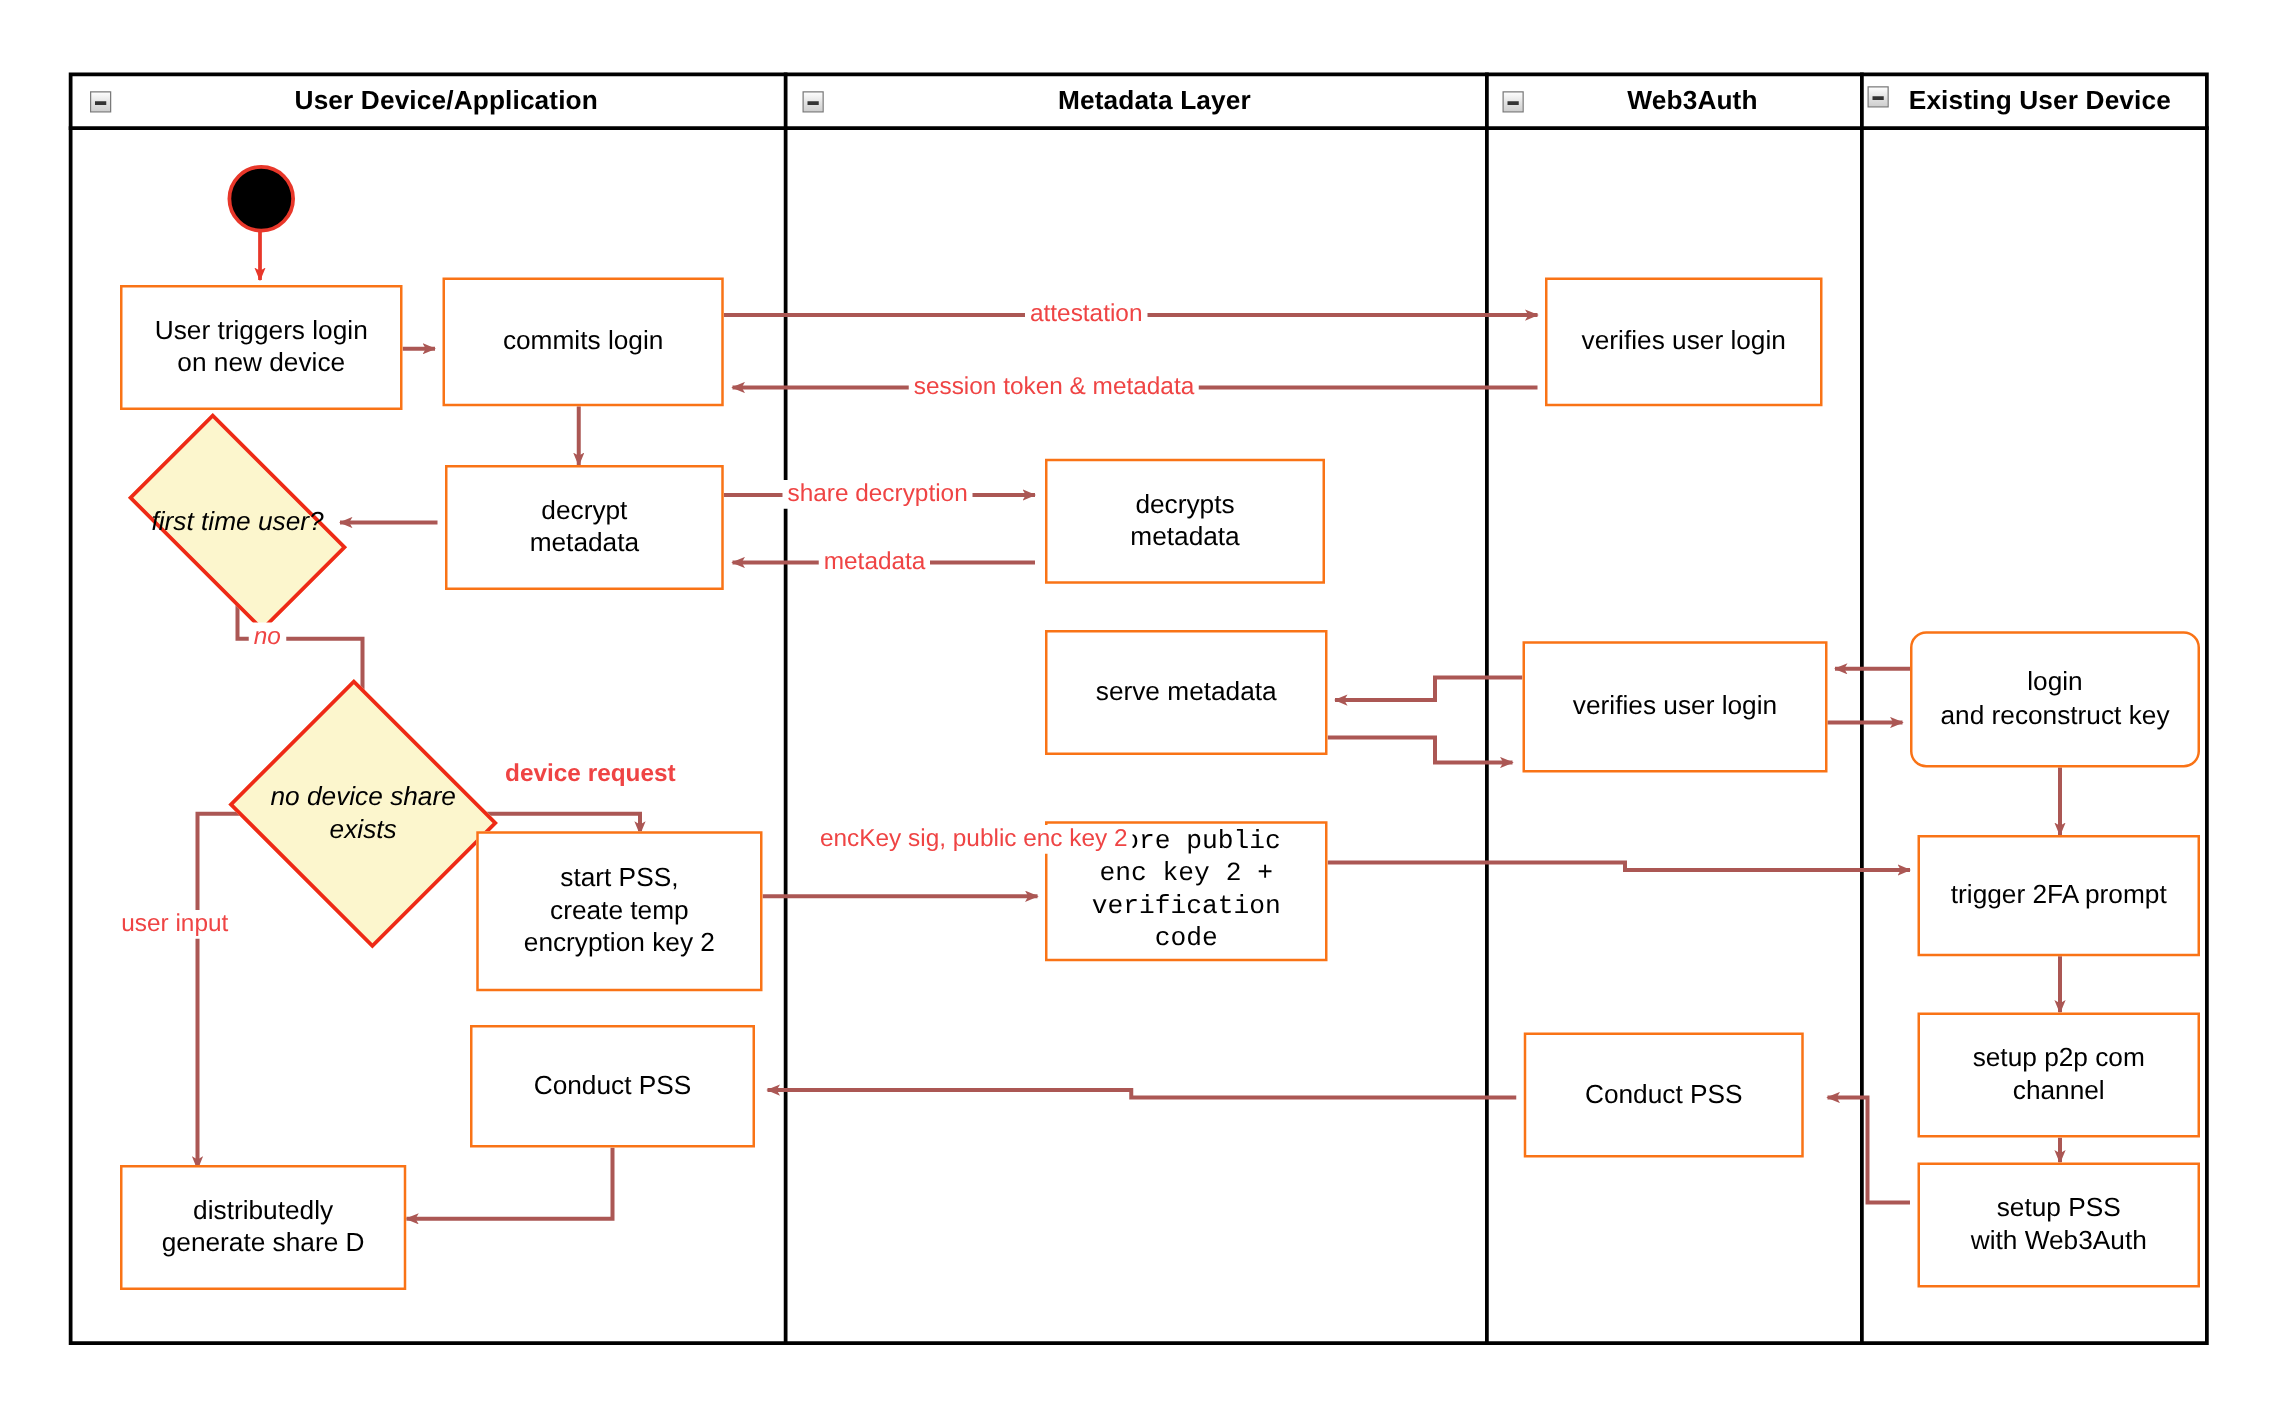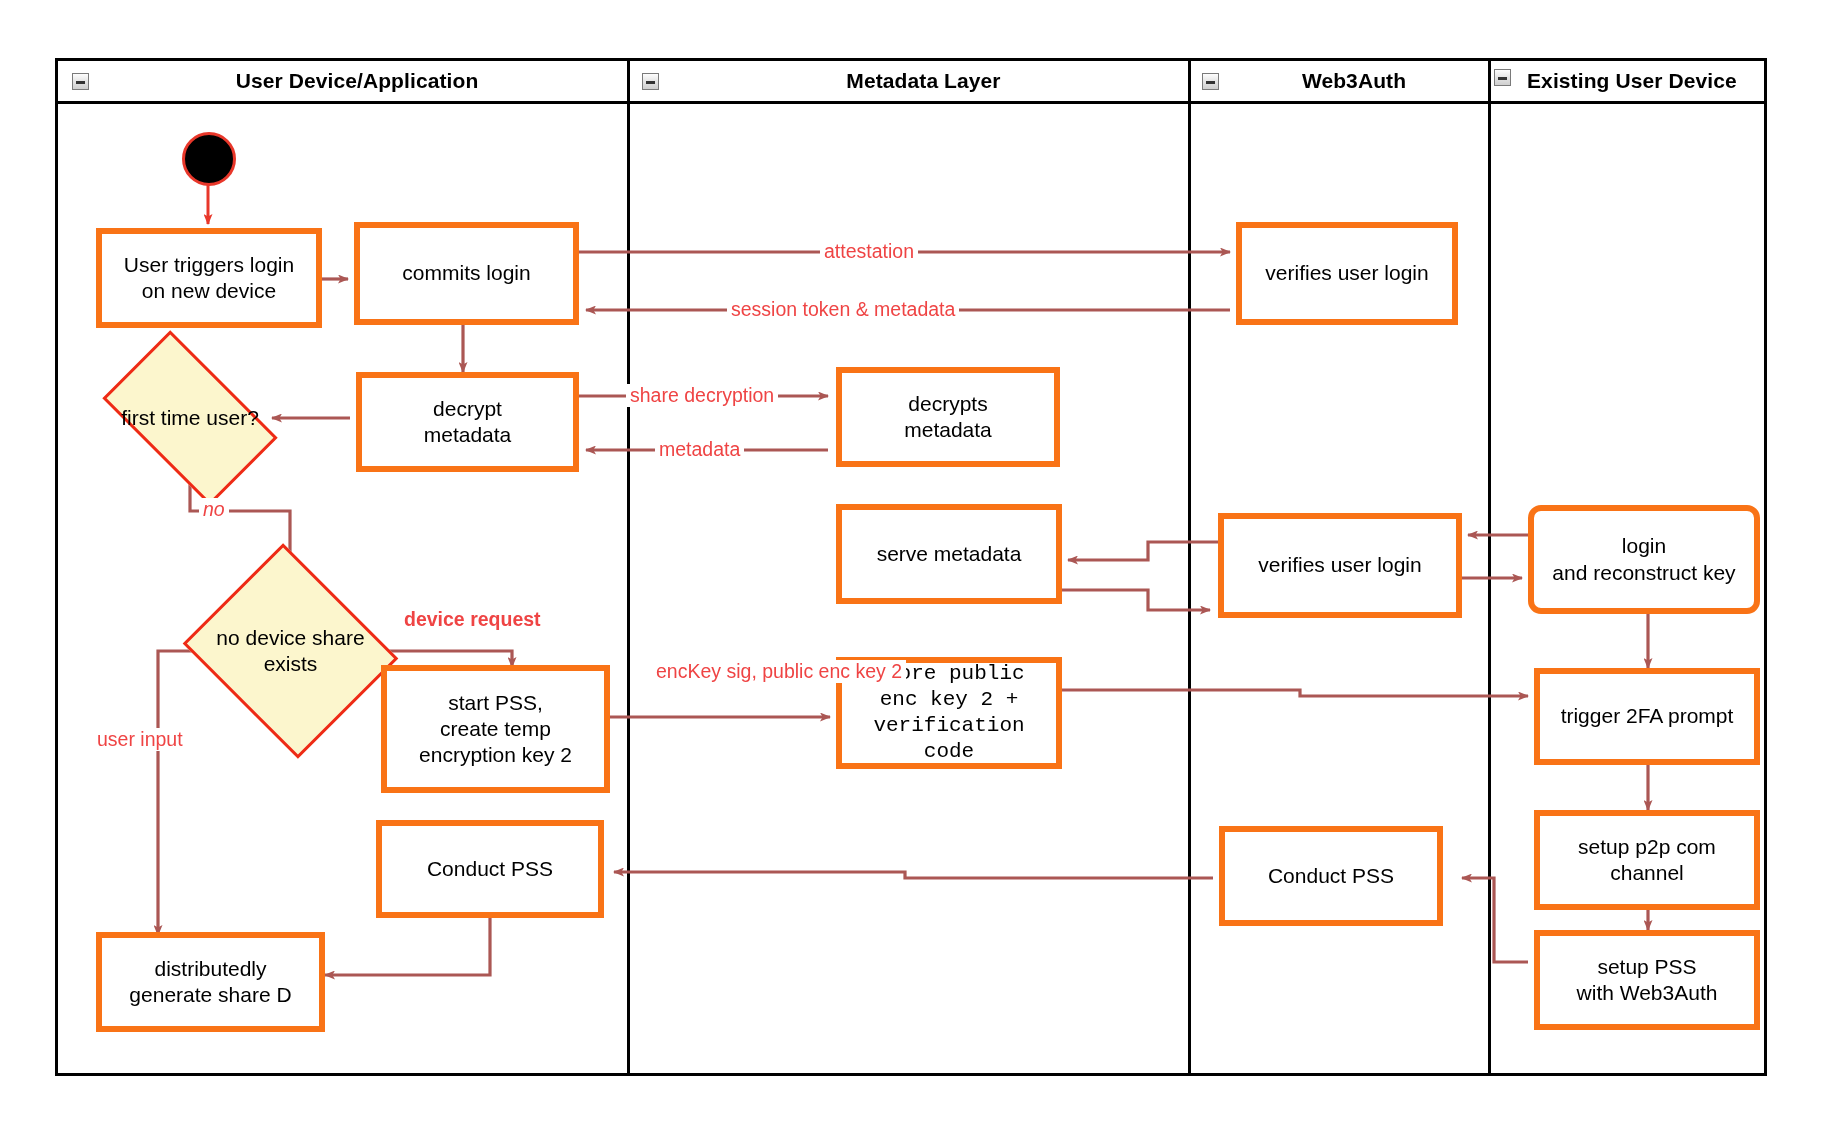--- a/index.html
+++ b/index.html
@@ -58,21 +58,21 @@
     position:absolute;
     left:3px; top:7px;
     width:9px;height:3px;
     background:#333;
   }
 
   
   .node{
     position:absolute;
     box-sizing:border-box;
-    border:6px solid #f97316;
+    border:2px solid #f97316;
     background:#ffffff;
     display:flex;
     align-items:center;
     justify-content:center;
     text-align:center;
     font-size:21px;
     color:#000;
     line-height:1.25;
     padding:2px 6px;
   }
@@ -92,20 +92,21 @@
   }
   .diamond-wrap .dlabel{
     position:absolute;
     left:0;top:0;width:100%;height:100%;
     display:flex;align-items:center;justify-content:center;
     text-align:center;
     font-size:21px;
     line-height:1.25;
     color:#000;
     z-index:2;
+    font-style:italic;
   }
 
   
   .start-node{
     position:absolute;
     border-radius:50%;
     background:#000000;
     border:3px solid #e8372a;
     box-sizing:border-box;
   }

